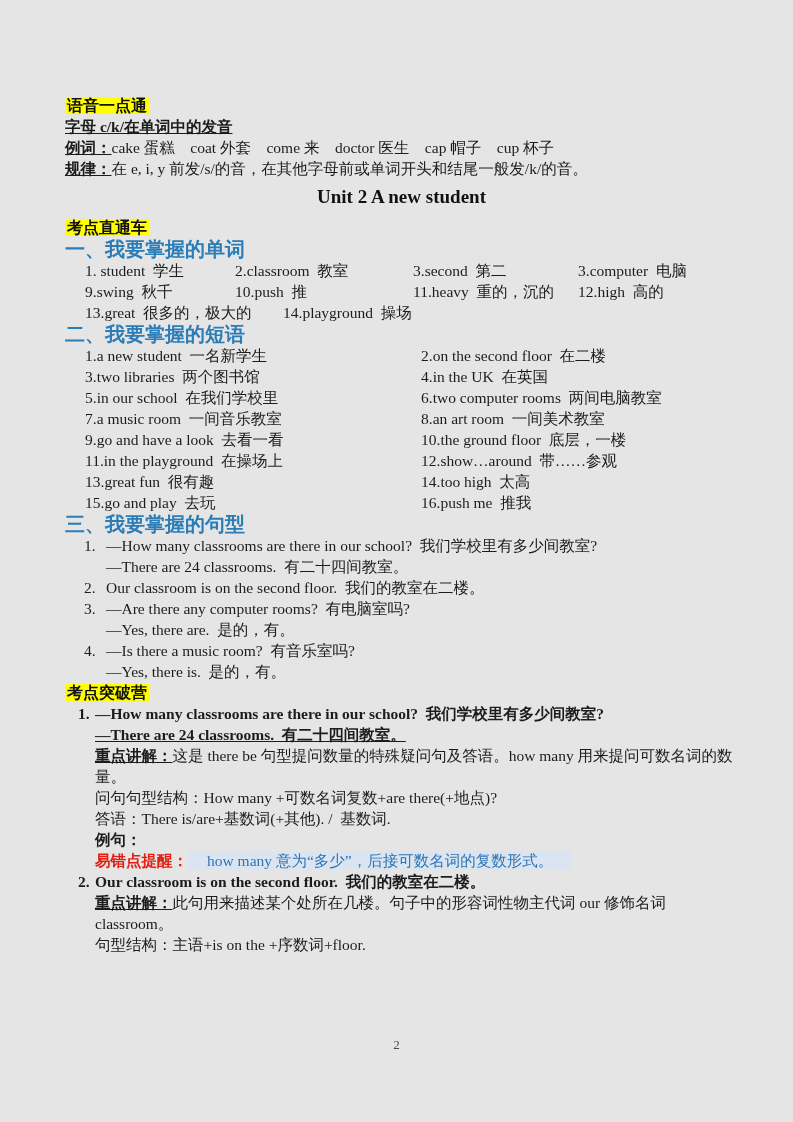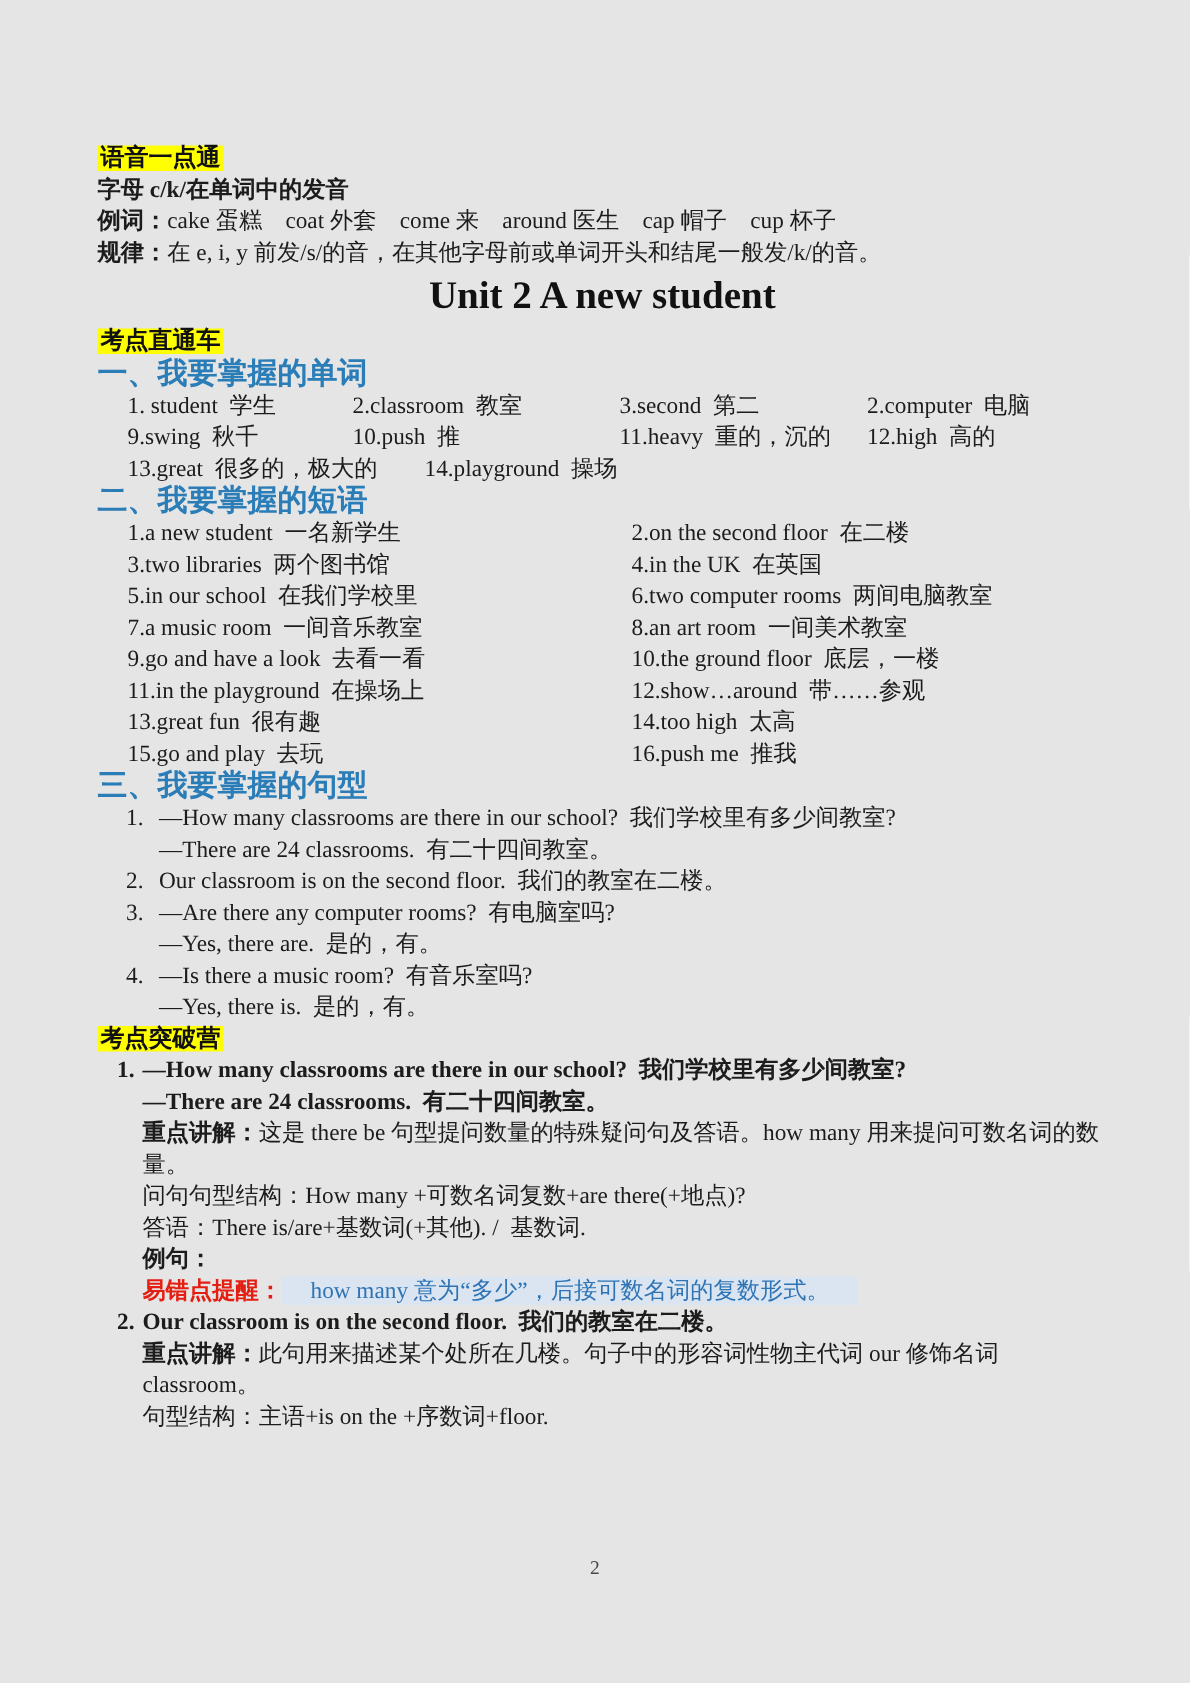--- a/index.html
+++ b/index.html
@@ -4,27 +4,27 @@
 <style>
   html,body { margin:0; padding:0; background:#ffffff; }
   .page {
     position:relative; width:793px; height:1122px; background:#e5e5e5;
     font-family:"Liberation Serif","DejaVu Serif",serif;
     color:#1c1c1c; font-size:15.5px; line-height:21px; overflow:hidden;
     box-sizing:border-box;
   }
   .content { padding:95px 55px 0 65px; }
   .ln { white-space:pre-wrap; }
-  .b { font-weight:700; }
+  .b { font-weight:700;text-decoration:underline; }
   .hl-yellow {
     background:#ffff00; font-weight:700; font-size:16px;
     padding:0 2px; color:#111111;
   }
   .unit-title {
-    margin:5px 0 7px 0; font-size:26px; line-height:26px;
+    margin:5px 0 7px 0; font-size:19px; line-height:26px;
     font-weight:700; text-align:center; color:#111111;
   }
   .blue-heading {
     color:#2b7db8; font-weight:700; font-size:20px; line-height:22px;
   }
   .word-grid { display:grid; grid-template-columns:150px 178px 165px 1fr; margin-left:20px; }
   .word-grid.last { grid-template-columns:198px 1fr; }
   .phrase-grid { display:grid; grid-template-columns:336px 1fr; margin-left:20px; }
   .cell { white-space:pre-wrap; }
   .sent { display:flex; margin-left:19px; }
@@ -46,33 +46,33 @@
   }
 </style>
 </head>
 <body>
 
 <div class="page">
   <div class="content">
 
     <div class="ln"><span class="hl-yellow">语音一点通</span></div>
     <div class="ln b">字母 c/k/在单词中的发音</div>
-    <div class="ln"><span class="b">例词：</span><span>cake 蛋糕    coat 外套    come 来    around 医生    cap 帽子    cup 杯子</span></div>
+    <div class="ln"><span class="b">例词：</span><span>cake 蛋糕    coat 外套    come 来    doctor 医生    cap 帽子    cup 杯子</span></div>
     <div class="ln"><span class="b">规律：</span><span>在 e, i, y 前发/s/的音，在其他字母前或单词开头和结尾一般发/k/的音。</span></div>
 
     <div class="unit-title">Unit 2 A new student</div>
 
     <div class="ln"><span class="hl-yellow">考点直通车</span></div>
 
     <div class="blue-heading">一、我要掌握的单词</div>
     <div class="word-grid">
       <span class="cell">1. student  学生</span>
       <span class="cell">2.classroom  教室</span>
       <span class="cell">3.second  第二</span>
-      <span class="cell">2.computer  电脑</span>
+      <span class="cell">3.computer  电脑</span>
     </div>
     <div class="word-grid">
       <span class="cell">9.swing  秋千</span>
       <span class="cell">10.push  推</span>
       <span class="cell">11.heavy  重的，沉的</span>
       <span class="cell">12.high  高的</span>
     </div>
     <div class="word-grid last">
       <span class="cell">13.great  很多的，极大的</span>
       <span class="cell">14.playground  操场</span>

